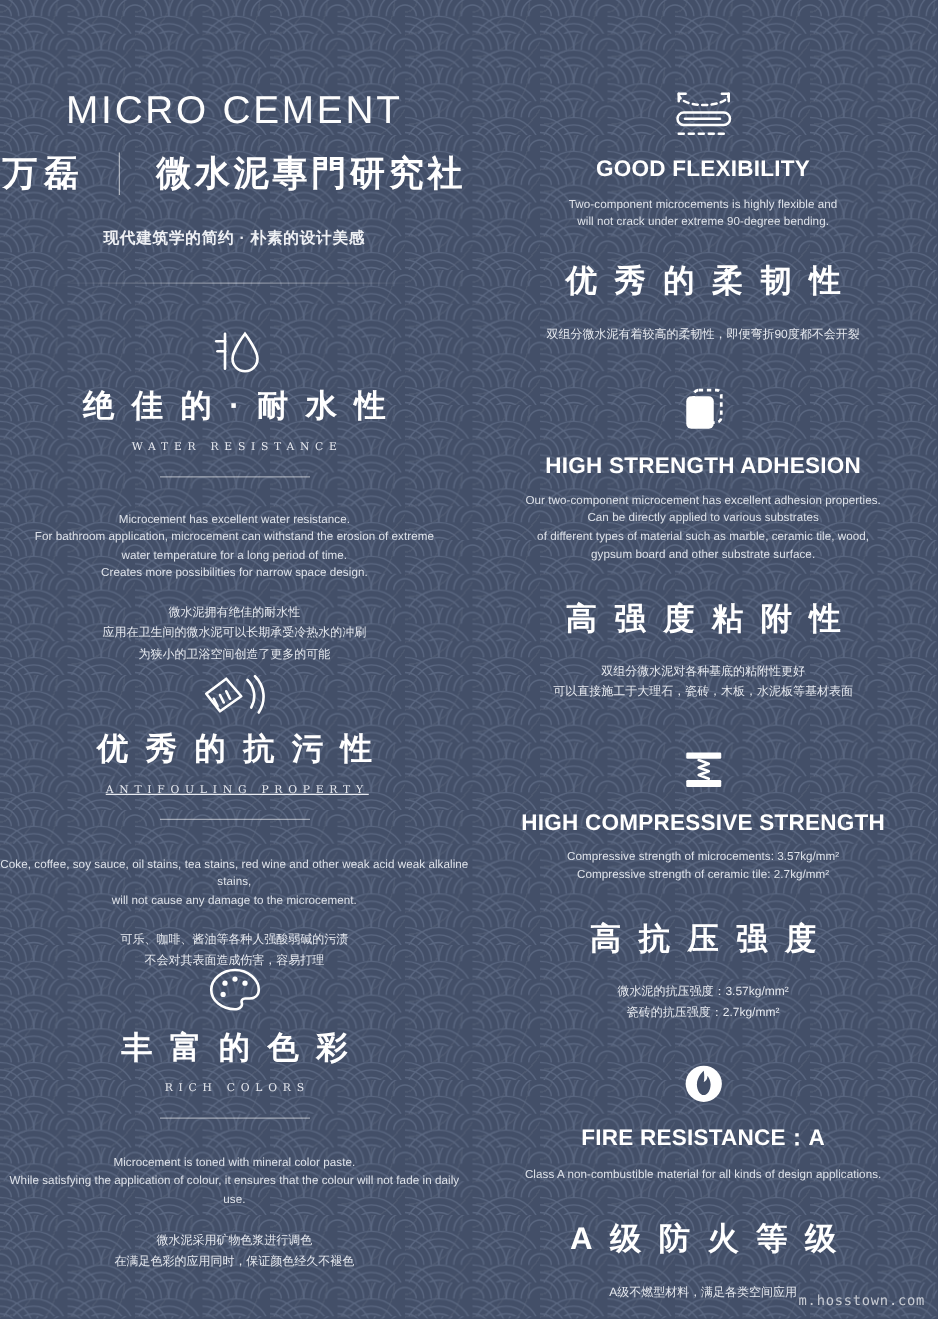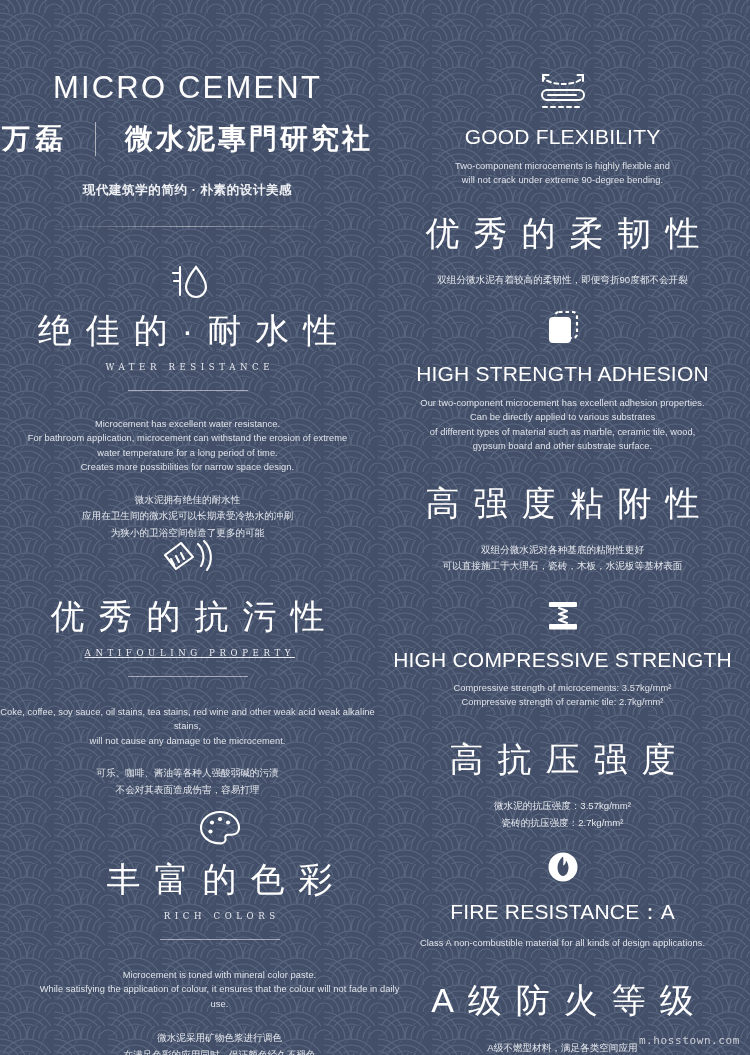--- a/index.html
+++ b/index.html
@@ -58,28 +58,28 @@
     color:#eef0f4;font-weight:700;
   }
   .hdr-rule{
     margin:27px auto 0;width:282px;height:1px;
     background:linear-gradient(to right,rgba(255,255,255,0),rgba(255,255,255,.45),rgba(255,255,255,0));
   }
 
   
   .icon-wrap{display:flex;justify-content:center;align-items:flex-end;height:46px;}
   .en-head{
-    font-size:21px;font-weight:400;letter-spacing:.2px;color:#ffffff;
+    font-size:18px;font-weight:700;letter-spacing:.2px;color:#ffffff;
   }
   .en-body{
     font-size:9.3px;line-height:1.55;color:#dfe3ea;font-weight:400;
     letter-spacing:.05px;
   }
   .cn-big{
-    font-size:34px;font-weight:400;color:#ffffff;line-height:1;
+    font-size:25px;font-weight:700;color:#ffffff;line-height:1;
   }
   .cn-big.sp-wide{letter-spacing:14px;text-indent:14px;}
   .cn-sub{
     font-size:9.6px;line-height:1.75;color:#e6e9ef;font-weight:400;
   }
   .en-spaced{
     font-family:"DejaVu Serif","Liberation Serif",serif;
     font-size:8.6px;letter-spacing:4.6px;text-indent:4.6px;color:#e8eaf0;
   }
   .mini-rule{
@@ -169,34 +169,34 @@
         <div class="icon-wrap">
           <svg width="62" height="42" viewBox="0 0 62 42">
             <g fill="none" stroke="#ffffff" stroke-width="2.1" stroke-linecap="round" stroke-linejoin="round">
               <path d="M8 18 L24 6 L36 20 L19 32 Z"></path>
               <path d="M14 22 L17 28 M19 19 L22 25 M24 16 L27 22"></path>
               <path d="M41 7 C47 13 48 22 44 29"></path>
               <path d="M47 4 C55 12 56 24 50 33"></path>
             </g>
           </svg>
         </div>
-        <div class="cn-big sp-wide" style="margin-top:20px;">优秀的抗污性</div>
+        <div class="cn-big sp-wide" style="margin-top:8px;">优秀的抗污性</div>
         <div class="en-spaced" style="margin-top:15px;text-decoration:underline;">ANTIFOULING PROPERTY</div>
         <div class="mini-rule" style="margin-top:18px;"></div>
         <div class="en-body" style="margin-top:28px;">
           <div>Coke, coffee, soy sauce, oil stains, tea stains, red wine and other weak acid weak alkaline stains,</div>
           <div>will not cause any damage to the microcement.</div>
         </div>
         <div class="cn-sub" style="margin-top:17px;">
           <div>可乐、咖啡、酱油等各种人强酸弱碱的污渍</div>
           <div>不会对其表面造成伤害，容易打理</div>
         </div>
       </div>
 
-      <div class="block" style="top:802px;padding-left:32px;">
+      <div class="block" style="top:766px;">
         <div class="icon-wrap">
           <svg width="46" height="40" viewBox="0 0 46 40">
             <g fill="none" stroke="#ffffff" stroke-width="2.1" stroke-linecap="round" stroke-linejoin="round">
               <path d="M23 4 C33.5 4 42 11.5 42 19.8 C42 25 38 26.8 34.6 26.8 L31 26.8 C29 26.8 27.8 28.4 28.4 30.2 C29 32.2 27.9 34.6 25 35.2 C24.3 35.35 23.6 35.4 23 35.4 C12.5 35.4 4 28.4 4 19.8 C4 11.5 12.5 4 23 4 Z"></path>
             </g>
             <g fill="#ffffff">
               <circle cx="15" cy="14.5" r="2.1"></circle>
               <circle cx="23" cy="11.2" r="2.1"></circle>
               <circle cx="31" cy="14.5" r="2.1"></circle>
               <circle cx="13.5" cy="23.5" r="2.1"></circle>

